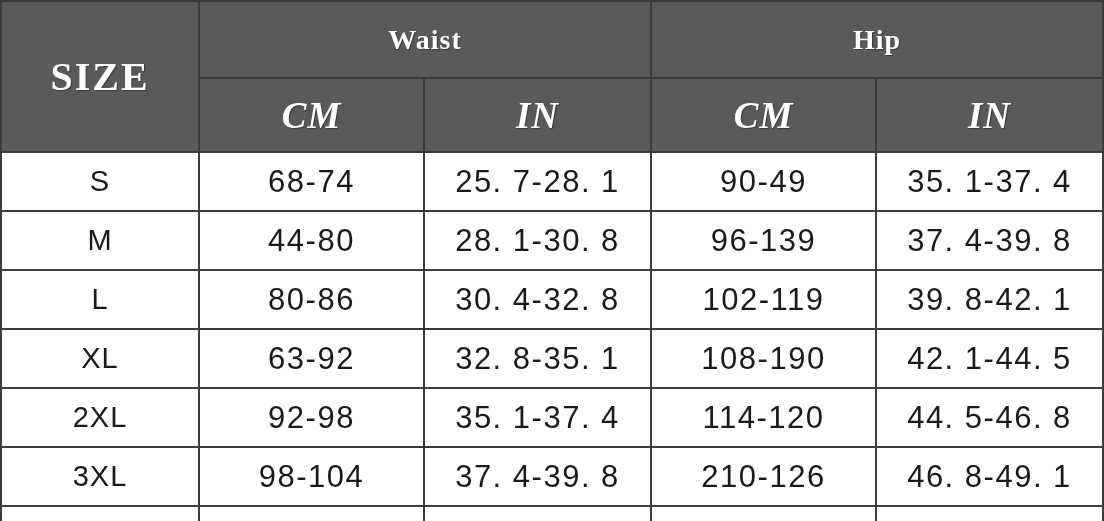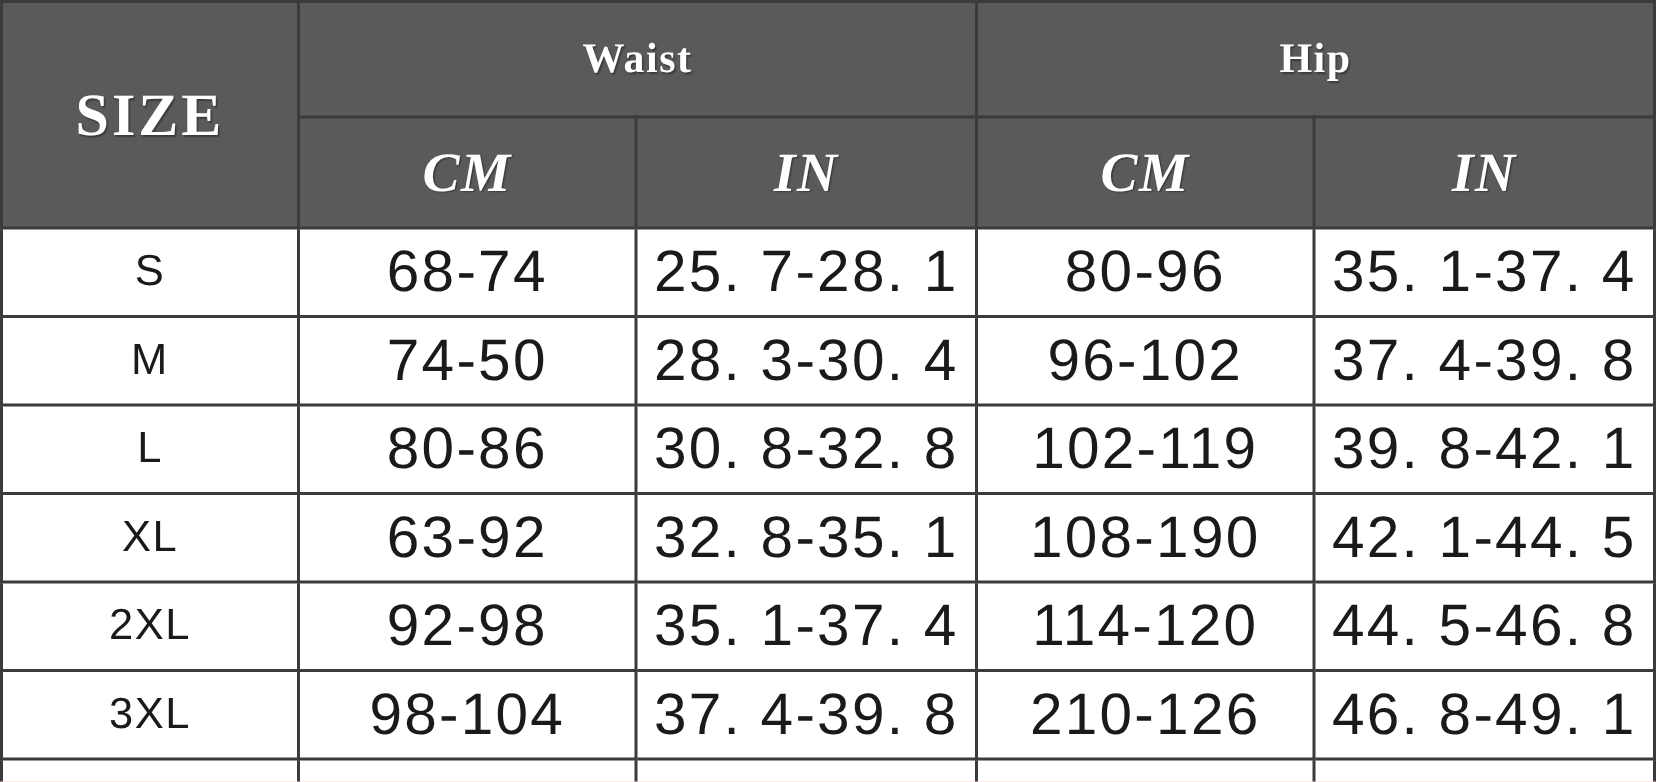--- a/index.html
+++ b/index.html
@@ -69,21 +69,21 @@
     color: #1a1a1a;
     font-family: "Liberation Sans", sans-serif;
     font-size: 30px;
     height: 57px;
     letter-spacing: 1px;
   }
   .cell-size {
     font-size: 29px;
   }
   .cell-val {
-    font-size: 39px;
+    font-size: 31px;
     letter-spacing: 1.5px;
   }
   
   .bottom-strip td {
     height: 18px;
     background: #ffffff;
     border-bottom: none;
   }
 </style>
 </head>
@@ -109,34 +109,34 @@
         <th class="hdr hdr-unit">IN</th>
         <th class="hdr hdr-unit">CM</th>
         <th class="hdr hdr-unit">IN</th>
       </tr>
     </thead>
     <tbody>
       <tr>
         <td class="cell cell-size">S</td>
         <td class="cell cell-val">68-74</td>
         <td class="cell cell-val">25. 7-28. 1</td>
-        <td class="cell cell-val">80-96</td>
+        <td class="cell cell-val">90-49</td>
         <td class="cell cell-val">35. 1-37. 4</td>
       </tr>
       <tr>
         <td class="cell cell-size">M</td>
-        <td class="cell cell-val">74-50</td>
-        <td class="cell cell-val">28. 3-30. 4</td>
-        <td class="cell cell-val">96-102</td>
+        <td class="cell cell-val">44-80</td>
+        <td class="cell cell-val">28. 1-30. 8</td>
+        <td class="cell cell-val">96-139</td>
         <td class="cell cell-val">37. 4-39. 8</td>
       </tr>
       <tr>
         <td class="cell cell-size">L</td>
         <td class="cell cell-val">80-86</td>
-        <td class="cell cell-val">30. 8-32. 8</td>
+        <td class="cell cell-val">30. 4-32. 8</td>
         <td class="cell cell-val">102-119</td>
         <td class="cell cell-val">39. 8-42. 1</td>
       </tr>
       <tr>
         <td class="cell cell-size">XL</td>
         <td class="cell cell-val">63-92</td>
         <td class="cell cell-val">32. 8-35. 1</td>
         <td class="cell cell-val">108-190</td>
         <td class="cell cell-val">42. 1-44. 5</td>
       </tr>

